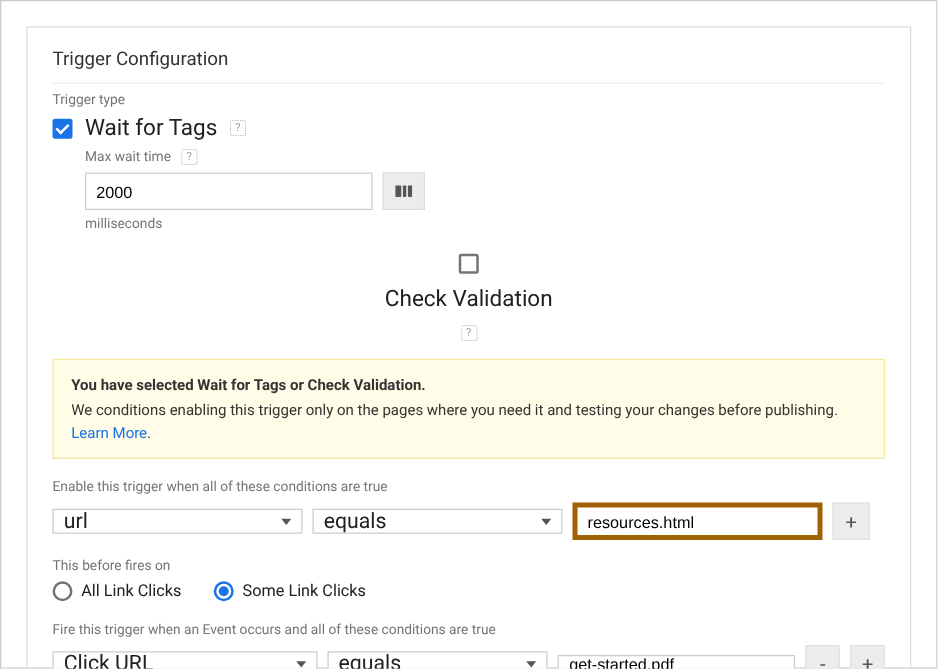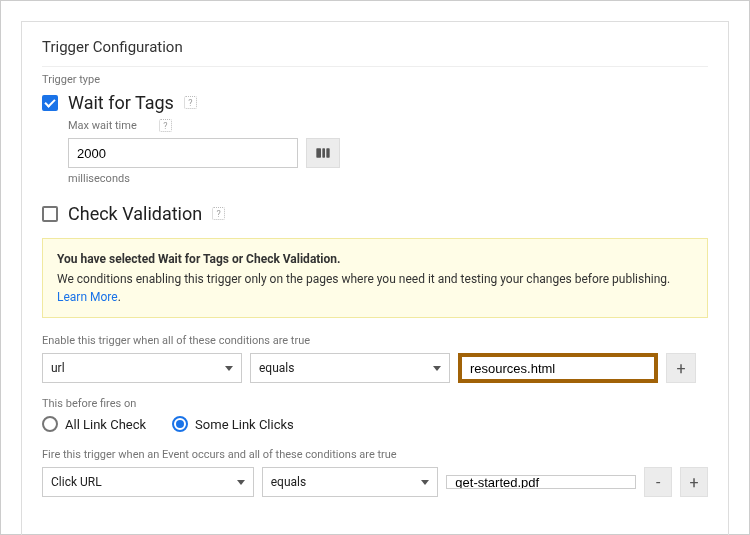--- a/index.html
+++ b/index.html
@@ -147,25 +147,25 @@
   .notice a { color: #1a73e8; text-decoration: none; cursor: pointer; }
 
   .cond-row {
     display: flex;
     align-items: center;
     gap: 8px;
     margin-top: 4px;
     margin-bottom: 14px;
   }
   .select {
-    height: 30px;
+    height: 20px;
     border: 1px solid #ccc;
     background: #fff;
     padding: 0 8px;
-    font-size: 12px;
+    font-size: 17px;
     display: flex;
     align-items: center;
     justify-content: space-between;
     cursor: pointer;
     position: relative;
   }
   .select .caret {
     width: 0; height: 0;
     border-left: 4px solid transparent;
     border-right: 4px solid transparent;
@@ -234,38 +234,38 @@
     <div class="title">Trigger Configuration</div>
 
     <div class="small-label">Trigger type</div>
 
     <div class="checkbox-row">
       <span class="cb checked"></span>
       <span class="cb-label">Wait for Tags</span>
       <span class="help-icon">?</span>
     </div>
     <div class="indent">
-      <div class="small-label" style="display:flex;align-items:flex-start;gap:22px;">
+      <div class="small-label" style="display:flex;align-items:flex-start;gap:8px;">
         <span>Max wait time</span>
         <span class="help-icon">?</span>
       </div>
       <div class="wait-time-row">
         <input class="text-input wait-input" value="2000" style="">
         <div class="var-btn">
           <svg viewBox="0 0 24 16">
               <rect x="2" y="1" width="7" height="14" rx="1" fill="#555"></rect>
               <rect x="11" y="1" width="4" height="14" rx="1" fill="#555"></rect>
               <rect x="17" y="1" width="5" height="14" rx="1" fill="#555"></rect>
             </svg>
         </div>
       </div>
       <div class="units">milliseconds</div>
     </div>
 
-    <div class="checkbox-row" style="margin-bottom:8px;">
+    <div class="checkbox-row" style="margin-bottom:8px;flex-direction:column;">
       <span class="cb"></span>
       <span class="cb-label">Check Validation</span>
       <span class="help-icon">?</span>
     </div>
 
     <div class="notice">
       <span class="bold">You have selected Wait for Tags or Check Validation.</span>
       <span>We conditions enabling this trigger only on the pages where you need it and testing your changes before publishing. </span><a>Learn More</a><span>.</span>
     </div>
 
@@ -280,21 +280,21 @@
         <span class="caret"></span>
       </div>
       <input class="val" value="resources.html" style="">
       <div class="sq-btn">+</div>
     </div>
 
     <div class="small-label">This before fires on</div>
     <div class="radio-row">
       <div class="radio">
         <span class="radio-circle"></span>
-        <span class="radio-label">All Link Check</span>
+        <span class="radio-label">All Link Clicks</span>
       </div>
       <div class="radio selected">
         <span class="radio-circle"></span>
         <span class="radio-label">Some Link Clicks</span>
       </div>
     </div>
 
     <div class="small-label">Fire this trigger when an Event occurs and all of these conditions are true</div>
     <div class="cond-row row2">
       <div class="select">

